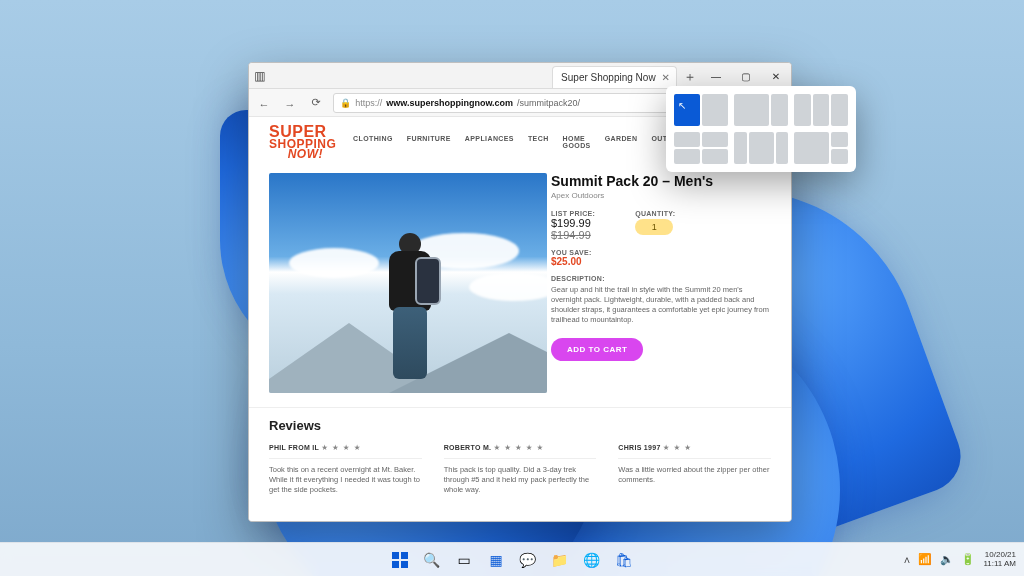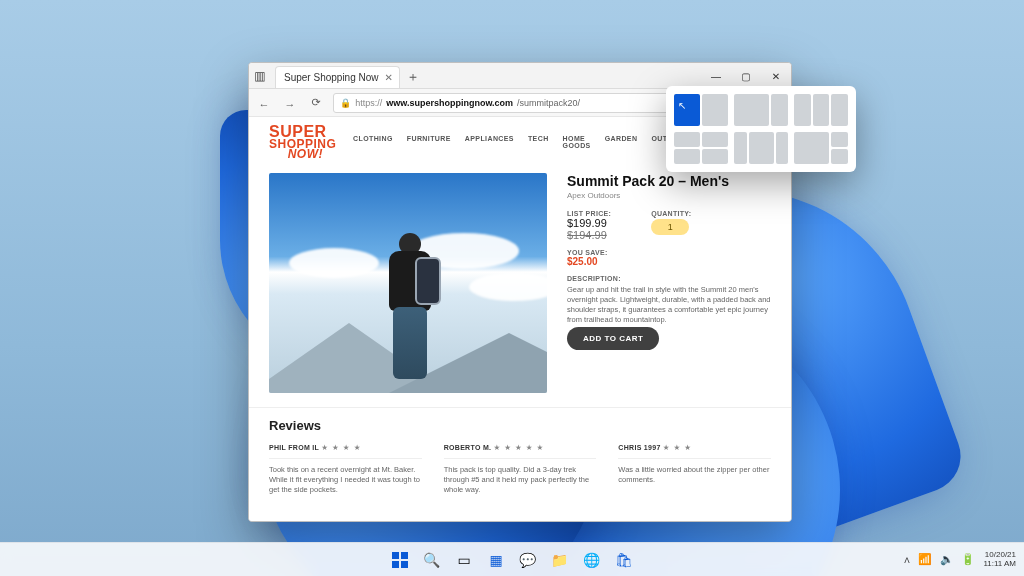--- a/index.html
+++ b/index.html
@@ -20,21 +20,21 @@
   .p5 { width:260px; height:260px; left:220px; top:110px; transform:rotate(-90deg); }
 
   
   .window {
     position:absolute; left:248px; top:62px; width:544px; height:460px;
     background:#fff; border:1px solid #bfbfbf; border-radius:4px;
     box-shadow:0 18px 50px rgba(0,0,0,.35);
     display:flex; flex-direction:column; overflow:hidden;
   }
   .titlebar { height:26px; background:#f3f3f3; border-bottom:1px solid #dcdcdc; display:flex; align-items:stretch; }
-  .tab-strip { display:flex; align-items:flex-end; padding-left:4px; flex:1; gap:2px; }
+  .tab-strip { display:flex; align-items:flex-end; padding-left:4px; flex:1; gap:2px;justify-content:flex-end; }
   .win-icon { width:22px; height:26px; display:flex; align-items:center; justify-content:center; color:#444; font-size:12px; }
   .tab { height:22px; background:#fff; border:1px solid #dcdcdc; border-bottom:none; border-radius:4px 4px 0 0; display:flex; align-items:center; padding:0 6px 0 8px; font-size:10px; color:#333; gap:6px; }
   .tab .x { font-size:10px; color:#777; }
   .newtab { width:22px; height:22px; display:flex; align-items:center; justify-content:center; color:#555; font-size:13px; }
   .win-controls { display:flex; }
   .win-btn { width:30px; height:26px; display:flex; align-items:center; justify-content:center; font-size:10px; color:#333; }
 
   .addr { height:28px; background:#f7f7f7; border-bottom:1px solid #e6e6e6; display:flex; align-items:center; padding:0 6px; gap:8px; }
   .nav-btn { width:18px; height:18px; display:flex; align-items:center; justify-content:center; color:#555; font-size:11px; }
   .url-box { flex:1; height:20px; background:#fff; border:1px solid #d6d6d6; border-radius:3px; display:flex; align-items:center; padding:0 6px; gap:4px; font-size:9px; color:#333; }
@@ -48,21 +48,21 @@
   
   .store-head { display:flex; align-items:center; padding:8px 20px 6px; gap:30px; }
   .logo { width:54px; line-height:0.85; }
   .logo .l1 { color:#e34822; font-weight:900; font-size:16px; letter-spacing:.5px; }
   .logo .l2 { color:#e34822; font-weight:700; font-size:12px; letter-spacing:.5px; }
   .logo .l3 { color:#e34822; font-weight:900; font-size:12px; font-style:italic; letter-spacing:.5px;text-align:right; }
   .logo .l3::after { content:"!"; }
   .navcats { display:flex; gap:14px; font-size:7px; letter-spacing:.4px; color:#555; font-weight:600; }
   .searchpill { margin-left:auto; width:130px; height:14px; background:#ececec; border-radius:8px; }
 
-  .product { display:flex; gap:20px; padding:8px 20px 14px; }
+  .product { display:flex; gap:4px; padding:8px 20px 14px; }
   .hero { width:278px; height:220px; border-radius:2px; overflow:hidden; position:relative; background:linear-gradient(180deg,#2a76c8 0%, #6aaee6 38%, #fff 45%, #d9e9f4 55%, #b9cfdd 100%); }
   .hero .clouds { position:absolute; inset:0; }
   .cloud { position:absolute; background:rgba(255,255,255,.92); border-radius:50%; filter:blur(1px); }
   .c1{left:20px;top:75px;width:90px;height:30px}
   .c2{left:140px;top:60px;width:110px;height:36px}
   .c3{left:200px;top:100px;width:90px;height:28px}
   .mountain { position:absolute; bottom:0; width:0; height:0; }
   .m1{left:-20px;border-left:100px solid transparent;border-right:100px solid transparent;border-bottom:70px solid #9fb2be}
   .m2{left:120px;border-left:120px solid transparent;border-right:120px solid transparent;border-bottom:60px solid #8fa3b0}
   .hero .person { position:absolute; left:110px; bottom:10px; width:60px; height:150px; }
@@ -74,21 +74,21 @@
   .details { flex:1; font-size:9px; color:#333; }
   .details h1 { font-size:14px; font-weight:600; color:#111; }
   .brand { font-size:8px; color:#888; margin-top:2px; }
   .row { display:flex; gap:40px; margin-top:10px; }
   .lbl { font-size:7px; font-weight:700; letter-spacing:.3px; color:#666; }
   .price { font-size:11px; color:#111; }
   .strike { text-decoration:line-through; color:#777; }
   .qty { margin-top:2px; width:38px; height:16px; background:#ffe28a; border-radius:9px; display:flex; align-items:center; justify-content:center; font-size:9px; color:#6b5300; }
   .save { color:#e34822; font-weight:600; font-size:10px; }
   .desc { font-size:7.5px; line-height:1.35; color:#666; margin-top:3px; }
-  .cta { margin-top:2px; background:#404040; color:#fff; font-size:8px; font-weight:700; letter-spacing:.5px; border:none; border-radius:14px; padding:7px 16px; }
+  .cta { margin-top:13px; background:#d946ef; color:#fff; font-size:8px; font-weight:700; letter-spacing:.5px; border:none; border-radius:14px; padding:7px 16px; }
 
   .reviews { padding:10px 20px 0; border-top:1px solid #eee; }
   .reviews h2 { font-size:13px; font-weight:600; color:#222; }
   .rev-grid { display:flex; gap:22px; margin-top:10px; }
   .rev { flex:1; font-size:7.5px; color:#666; }
   .rev .who { font-size:7px; font-weight:700; color:#333; letter-spacing:.3px; }
   .rev .stars { color:#888; letter-spacing:1px; }
   .rev .body { margin-top:6px; line-height:1.35; border-top:1px solid #eee; padding-top:6px; }
 
   

